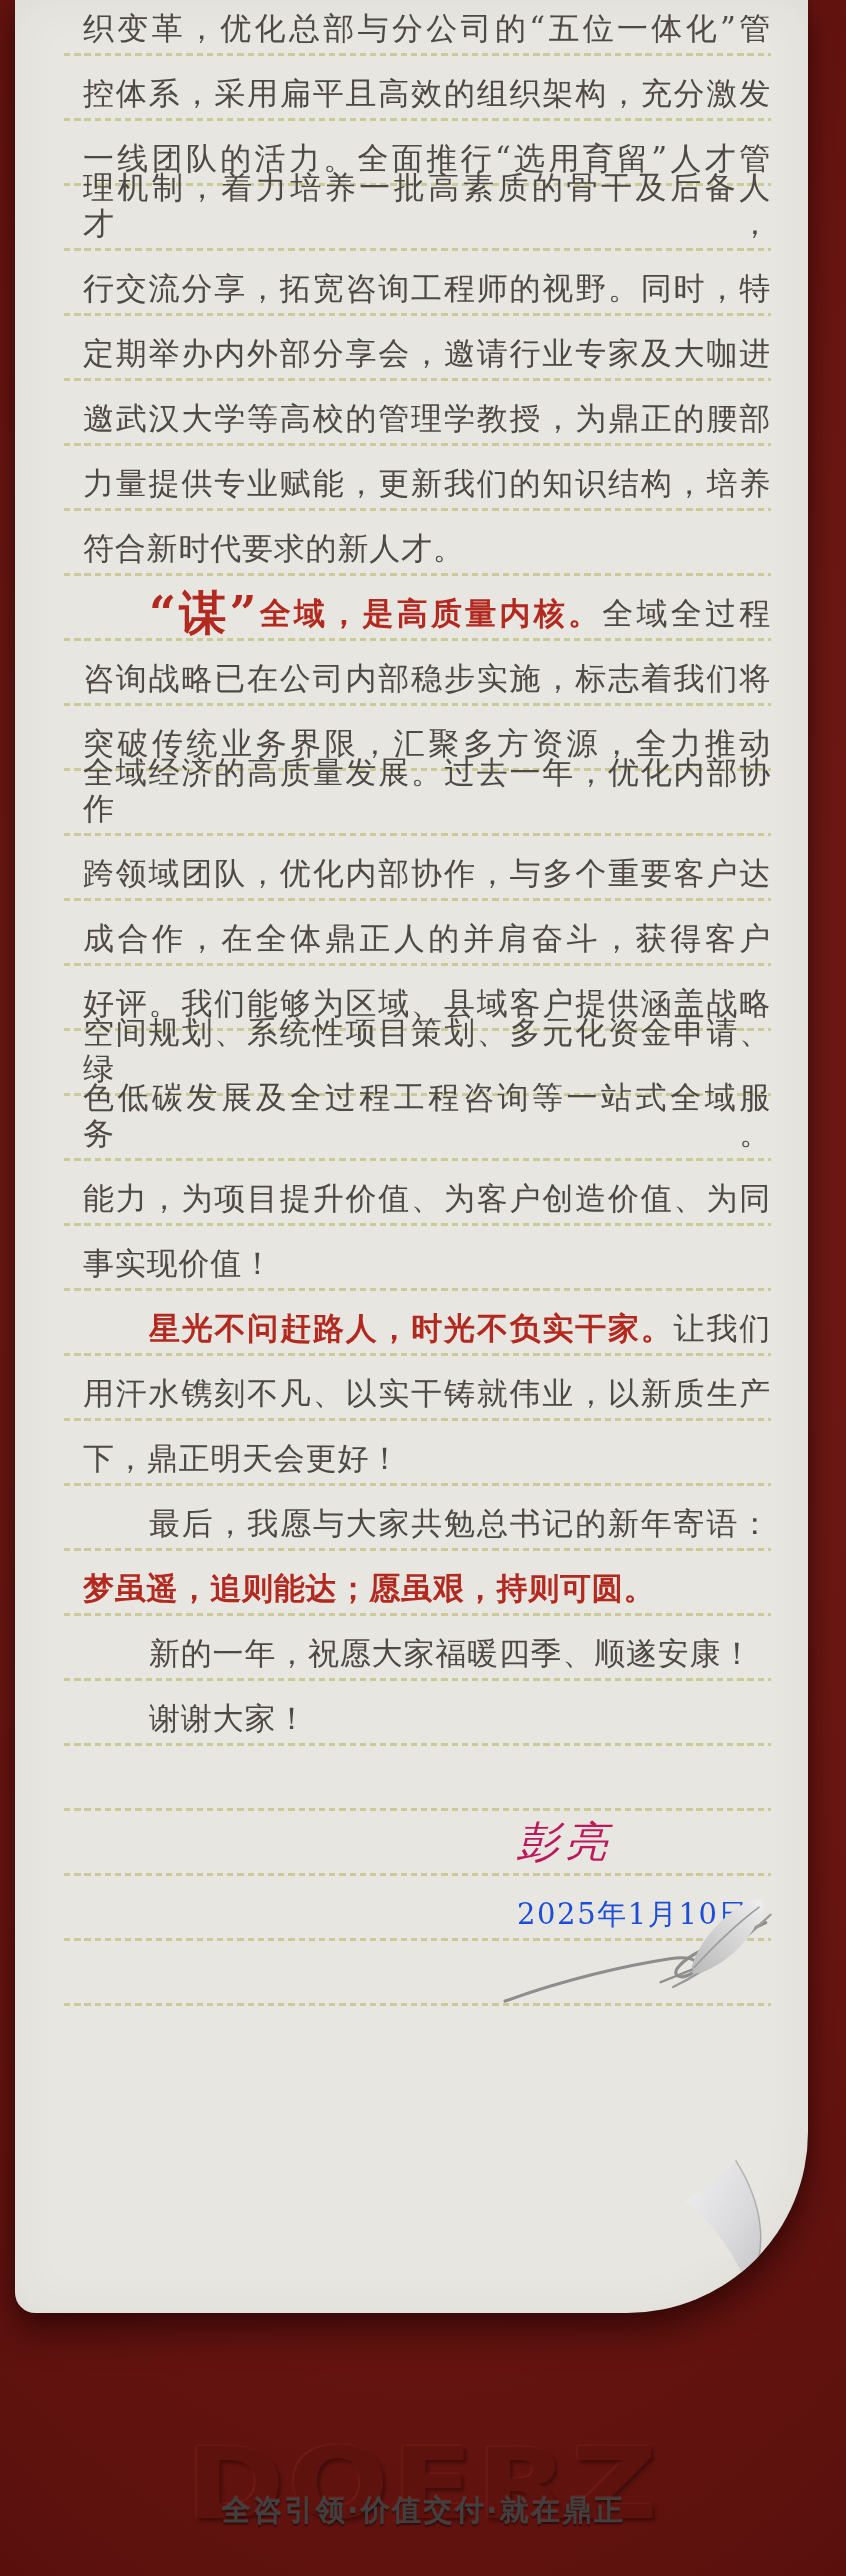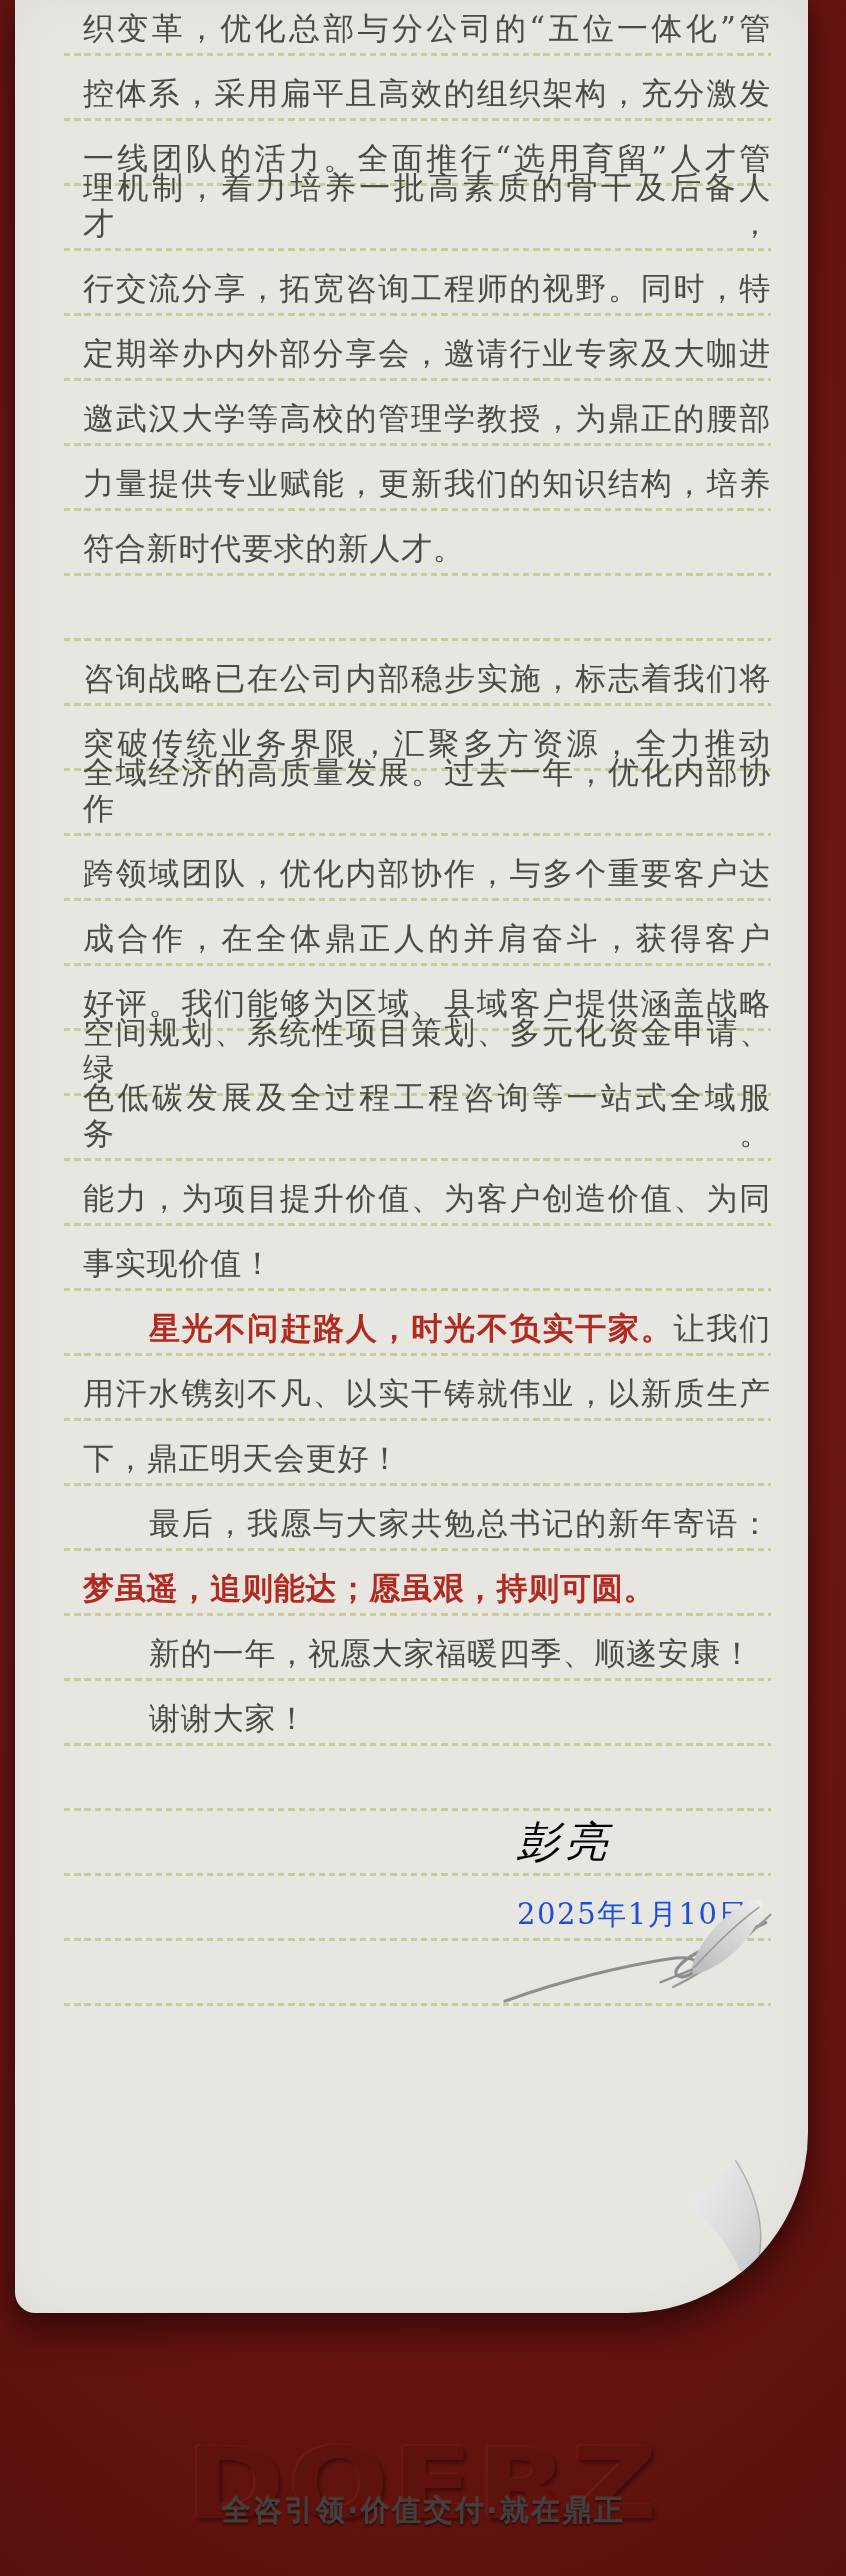--- a/index.html
+++ b/index.html
@@ -27,21 +27,21 @@
   .rule{position:absolute;left:49px;bottom:0;width:707px;height:2.4px;
     background:repeating-linear-gradient(to right, var(--rule) 0 6.3px, transparent 6.3px 10.2px);}
   .txt{position:absolute;left:68px;bottom:9.4px;width:688px;
     font-size:31px;line-height:1.15;letter-spacing:0.8px;color:var(--ink);
     text-align:justify;white-space:nowrap;}
   .txt.fill{text-align-last:justify;white-space:normal;}
   .txt.indent{text-indent:66px;}
   .seg-ink{color:var(--ink);}
   .seg-red{color:var(--red-accent);font-weight:700;}
   .seg-red-big{color:var(--red-accent);font-weight:700;font-size:47px;line-height:0.7;vertical-align:-4.7px;}
-  .seg-signature{font-size:42px;color:#000000;margin-left:434px;letter-spacing:6.3px;font-style:italic;}
+  .seg-signature{font-size:42px;color:#be185d;margin-left:434px;letter-spacing:6.3px;font-style:italic;}
   .seg-date{font-size:29px;color:#1d4ed8;margin-left:434px;letter-spacing:1.6px;}
   .quill{position:absolute;left:476px;top:1891px;width:314px;height:126px;}
   .curl-svg{position:absolute;right:0;bottom:0;width:181px;height:192px;}
   .footer{position:absolute;left:0;top:2384px;width:100%;height:173px;margin-top:47px;}
   .doerz{
     position:absolute;top:4.7px;left:0;width:100%;text-align:center;
     font-family:"DejaVu Sans","Liberation Sans",sans-serif;
     font-weight:800;font-size:119px;line-height:1;letter-spacing:3.1px;
     color:#5e120e;transform:scaleY(0.82);transform-origin:top center;
     text-shadow:2.4px 3.1px 3.9px rgba(0,0,0,0.35), -1.6px -1.6px 2.4px rgba(195,85,60,0.18);
@@ -89,20 +89,21 @@
       <div class="slot">
         <div class="rule"></div>
         <div class="txt fill"><span class="seg-ink">力量提供专业赋能，更新我们的知识结构，培养</span></div>
       </div>
       <div class="slot">
         <div class="rule"></div>
         <div class="txt"><span class="seg-ink">符合新时代要求的新人才。</span></div>
       </div>
       <div class="slot">
         <div class="rule"></div>
+        <div class="txt fill indent"><span class="seg-red-big">“谋”</span><span class="seg-red">全域，是高质量内核。</span><span class="seg-ink">全域全过程</span></div>
       </div>
       <div class="slot">
         <div class="rule"></div>
         <div class="txt fill"><span class="seg-ink">咨询战略已在公司内部稳步实施，标志着我们将</span></div>
       </div>
       <div class="slot">
         <div class="rule"></div>
         <div class="txt fill"><span class="seg-ink">突破传统业务界限，汇聚多方资源，全力推动</span></div>
       </div>
       <div class="slot">

